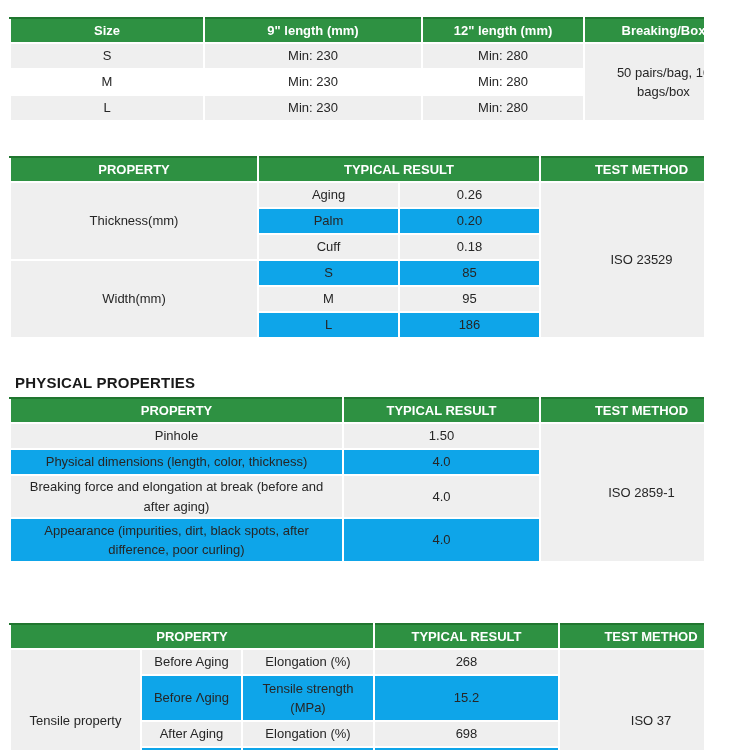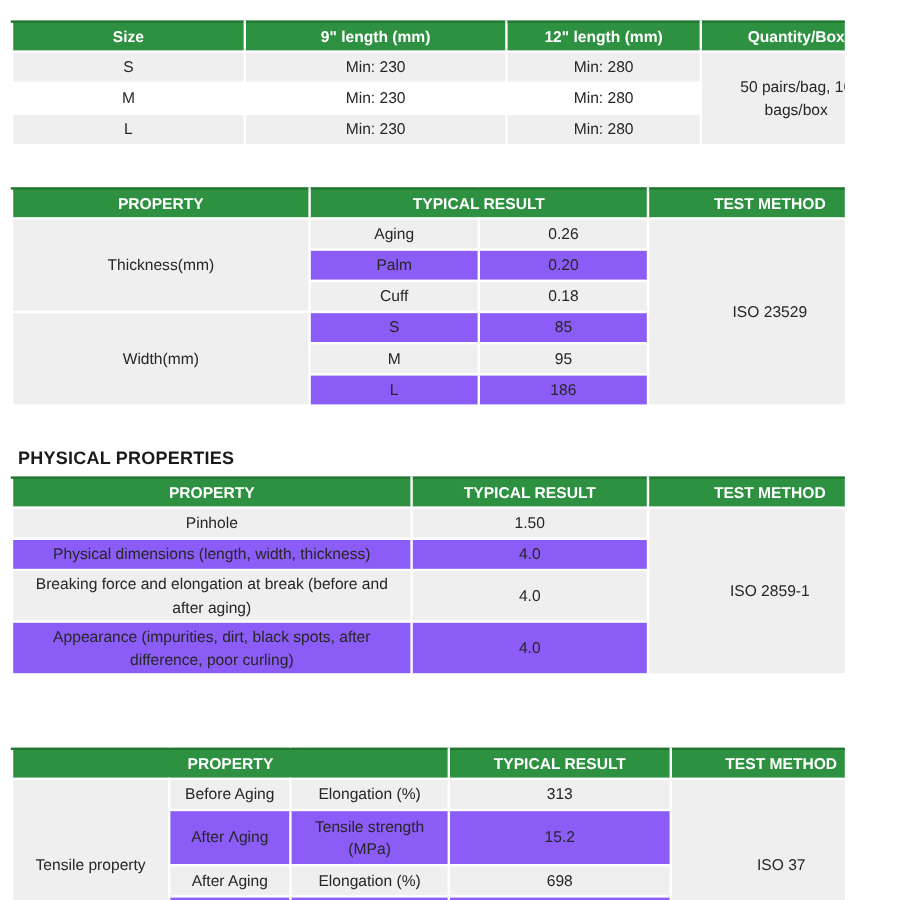--- a/index.html
+++ b/index.html
@@ -32,21 +32,21 @@
     vertical-align: middle;
     padding: 1px 6px;
     border: 2px solid #ffffff;
     line-height: 1.5;
   }
   tr.h22 td { height: 22px; }
   tr.h38 td { height: 38px; }
   tr.h40 td { height: 40px; }
   tr.h42 td { height: 42px; }
   td.white { background: #ffffff; }
-  td.alt   { background: #8b5cf6; }
+  td.alt   { background: #0ea5e9; }
   .t1 { margin-top: 17px; }
   .t2 { margin-top: 34px; }
   .t3 { margin-top: 0; }
   .t4 { margin-top: 60px; }
   .section-heading {
     margin: 35px 17px 6px 15px;
     font-size: 15px;
     font-weight: bold;
     color: #1a1a1a;
     letter-spacing: 0.2px;
@@ -62,21 +62,21 @@
         <col style="width:194px">
         <col style="width:218px">
         <col style="width:162px">
         <col style="width:159px">
       </colgroup>
     <thead>
       <tr>
         <th>Size</th>
         <th>9" length  (mm)</th>
         <th>12" length  (mm)</th>
-        <th>Quantity/Box</th>
+        <th>Breaking/Box</th>
       </tr>
     </thead>
     <tbody>
       <tr class="h22">
         <td>S</td>
         <td>Min: 230</td>
         <td>Min: 280</td>
         <td rowspan="3">50 pairs/bag, 10 bags/box</td>
       </tr>
       <tr class="h22">
@@ -152,21 +152,21 @@
         <th>TEST METHOD</th>
       </tr>
     </thead>
     <tbody>
       <tr class="h22">
         <td>Pinhole</td>
         <td>1.50</td>
         <td rowspan="4">ISO 2859-1</td>
       </tr>
       <tr class="h22">
-        <td class="alt">Physical dimensions (length, width, thickness)</td>
+        <td class="alt">Physical dimensions (length, color, thickness)</td>
         <td class="alt">4.0</td>
       </tr>
       <tr class="h38">
         <td>Breaking force and elongation at break (before and after aging)</td>
         <td>4.0</td>
       </tr>
       <tr class="h40">
         <td class="alt">Appearance (impurities, dirt, black spots, after difference, poor curling)</td>
         <td class="alt">4.0</td>
       </tr>
@@ -186,25 +186,25 @@
         <th colspan="3">PROPERTY</th>
         <th>TYPICAL RESULT</th>
         <th>TEST METHOD</th>
       </tr>
     </thead>
     <tbody>
       <tr class="h22">
         <td rowspan="4">Tensile property</td>
         <td>Before Aging</td>
         <td>Elongation  (%)</td>
-        <td>313</td>
+        <td>268</td>
         <td rowspan="4">ISO 37</td>
       </tr>
       <tr class="h42">
-        <td class="alt">After Λging</td>
+        <td class="alt">Before Λging</td>
         <td class="alt">Tensile strength (MPa)</td>
         <td class="alt">15.2</td>
       </tr>
       <tr class="h22">
         <td>After Aging</td>
         <td>Elongation  (%)</td>
         <td>698</td>
       </tr>
       <tr class="h42">
         <td class="alt">After Λging</td>

